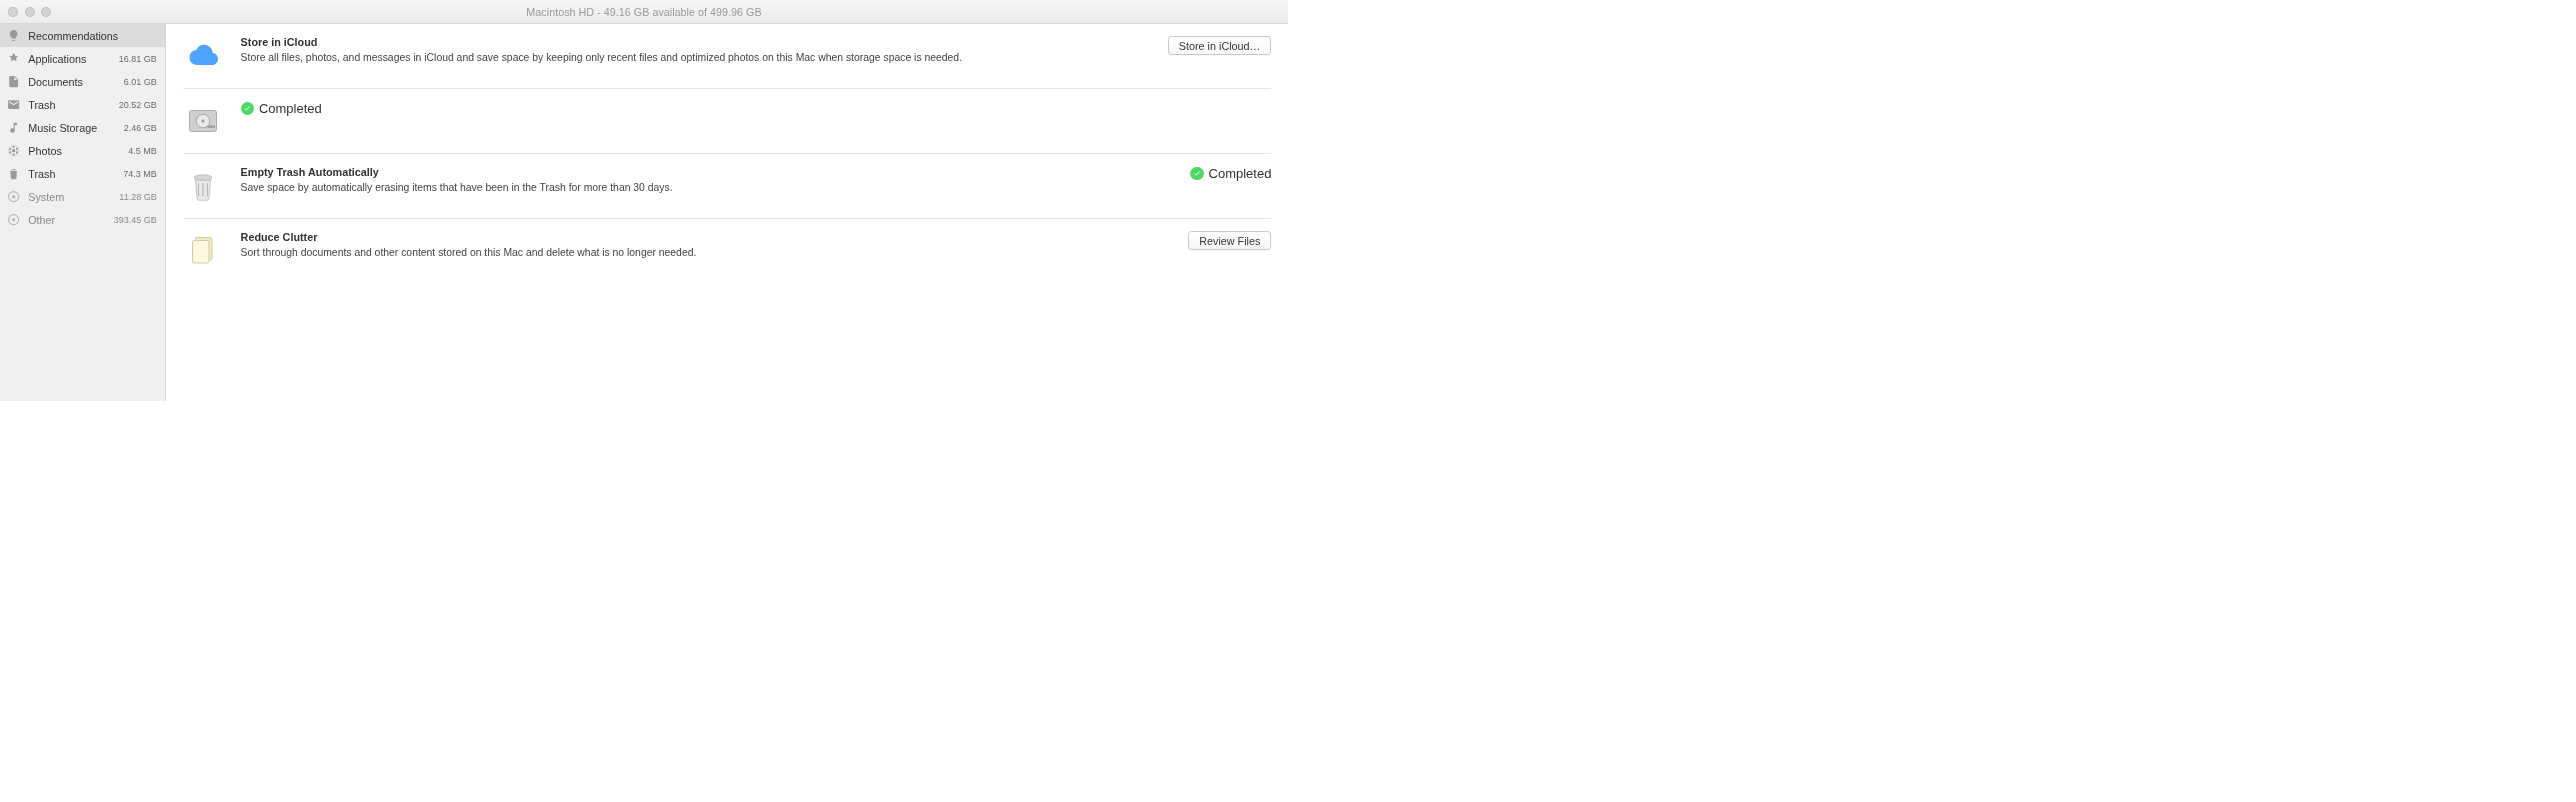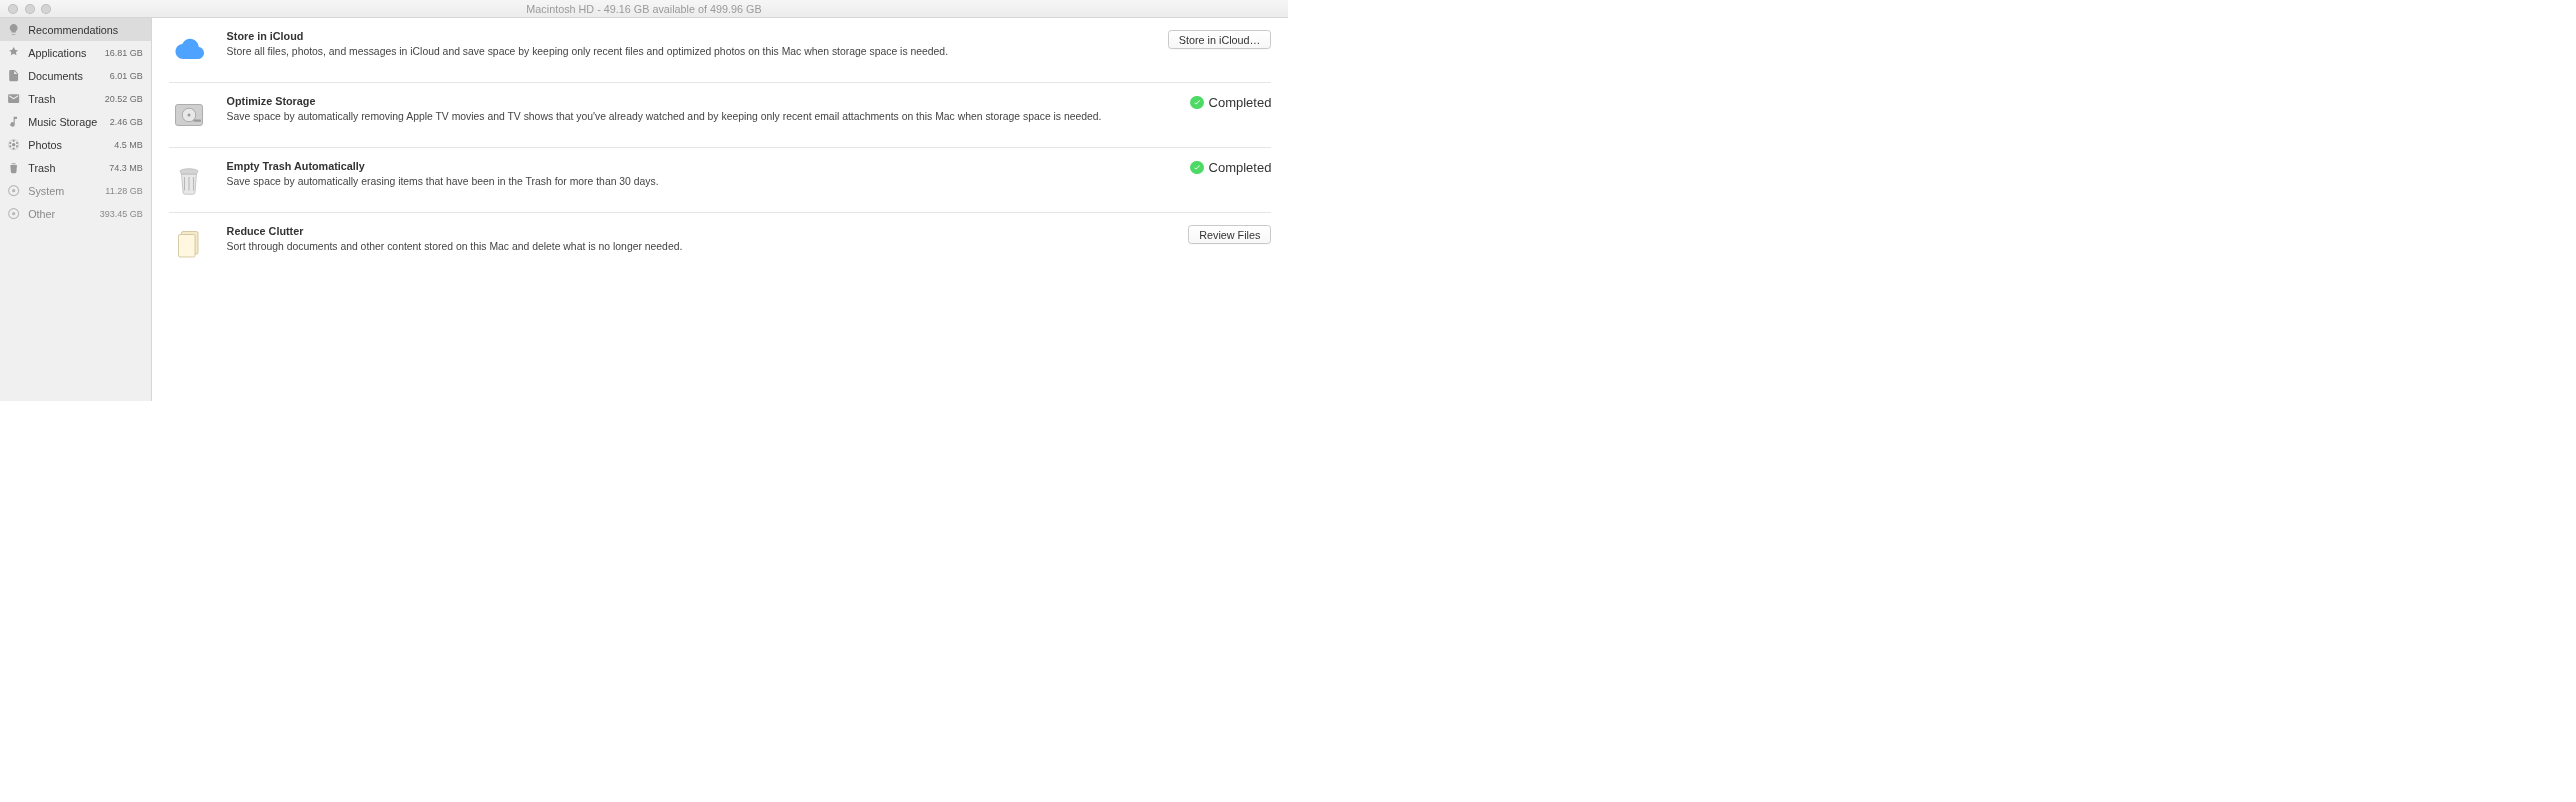--- a/index.html
+++ b/index.html
@@ -12,21 +12,21 @@
       height: 401px;
       overflow: hidden;
     }
     .window {
       display: flex;
       flex-direction: column;
       width: 100%;
       height: 100%;
     }
     .titlebar {
-      height: 18px;
+      height: 24px;
       background: linear-gradient(to bottom, #f6f6f6, #ececec);
       border-bottom: 0.8px solid #d6d6d6;
       display: flex;
       align-items: center;
       position: relative;
     }
     .traffic-lights {
       display: flex;
       gap: 6.6px;
       padding-left: 8.3px;
@@ -44,21 +44,21 @@
       transform: translateX(-50%);
       color: #9a9a9a;
       font-size: 10.8px;
     }
     .body {
       display: flex;
       flex: 1;
       overflow: hidden;
     }
     .sidebar {
-      width: 152px;
+      width: 166px;
       background: #f0f0f0;
       border-right: 0.8px solid #d6d6d6;
       overflow-y: auto;
     }
     .sidebar-item {
       display: flex;
       align-items: center;
       height: 23px;
       padding: 0 8.3px 0 6.6px;
       cursor: default;
@@ -276,24 +276,20 @@
 
       <div class="reco-row">
         <div class="reco-icon">
           <svg viewBox="0 0 48 48" width="36" height="36">
               <rect x="6" y="10" width="36" height="28" rx="3" fill="#cfcfcf" stroke="#9a9a9a"></rect>
               <circle cx="24" cy="24" r="9" fill="#e8e8e8" stroke="#9a9a9a"></circle>
               <circle cx="24" cy="24" r="2" fill="#9a9a9a"></circle>
               <rect x="30" y="30" width="10" height="3" rx="1" fill="#9a9a9a"></rect>
             </svg>
         </div>
-        <div class="reco-text">
-          <div class="reco-title">Optimize Storage</div>
-          <div class="reco-desc">Save space by automatically removing Apple TV movies and TV shows that you've already watched and by keeping only recent email attachments on this Mac when storage space is needed.</div>
-        </div>
         <div class="reco-action">
           <div class="completed">
             <span class="check-badge">
               <svg viewBox="0 0 24 24">
                   <path d="M9 16.2l-3.5-3.5L4 14.2 9 19l11-11-1.5-1.5z" fill="#fff"></path>
                 </svg>
             </span>
             <span>Completed</span>
           </div>
         </div>

